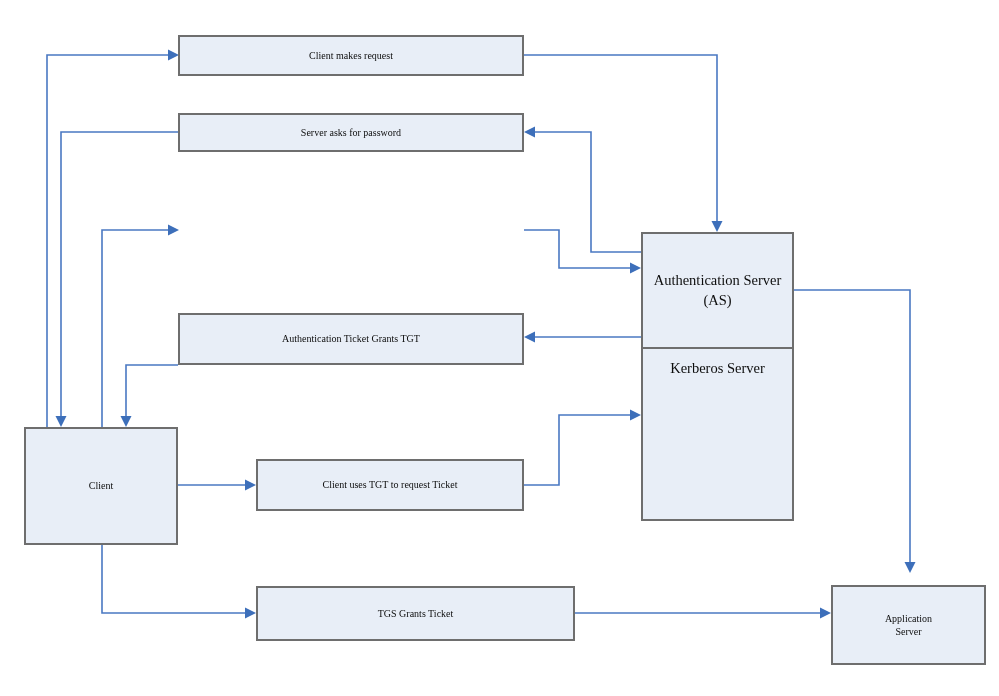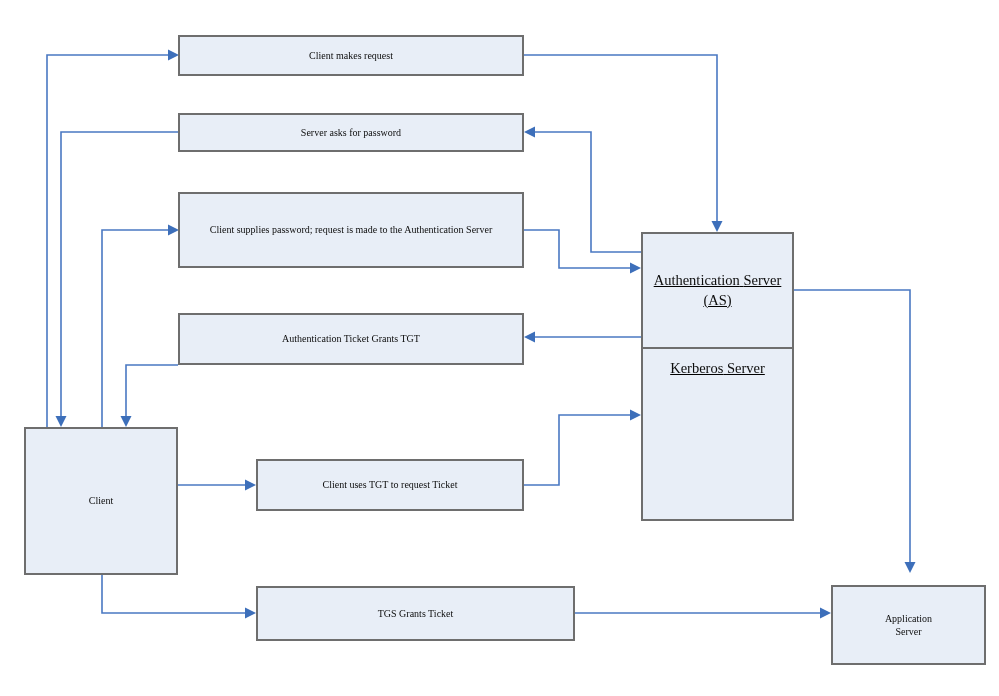--- a/index.html
+++ b/index.html
@@ -21,21 +21,21 @@
   }
   .node span{display:block;}
 
   
   .kerb-stack{
     position:absolute;
     box-sizing:border-box;
     border:2px solid #6e6e6e;
     background:#e8eef7;
     z-index:3;
-    display:flex;flex-direction:column;text-decoration:underline;
+    display:flex;flex-direction:column;
   }
   .kerb-cell{
     box-sizing:border-box;
     background:#e8eef7;
     display:flex;align-items:center;justify-content:center;
     text-align:center;
     color:#0d0d0d;
     font-size:14.5px;
     line-height:1.35;
   }
@@ -121,29 +121,26 @@
   </svg>
 
   <div class="node" style="left:178px;top:35px;width:346px;height:41px;">
     <span>Client makes request</span>
   </div>
 
   <div class="node" style="left:178px;top:113px;width:346px;height:39px;">
     <span>Server asks for password</span>
   </div>
 
-  <div class="node" style="left:178px;top:192px;width:346px;height:76px;">
-    <span>Client supplies password; request is made to the Authentication Server</span>
-  </div>
 
   <div class="node" style="left:178px;top:313px;width:346px;height:52px;">
     <span>Authentication Ticket Grants TGT</span>
   </div>
 
-  <div class="node" style="left:24px;top:427px;width:154px;height:148px;">
+  <div class="node" style="left:24px;top:427px;width:154px;height:118px;">
     <span>Client</span>
   </div>
 
   <div class="node" style="left:256px;top:459px;width:268px;height:52px;">
     <span>Client uses TGT to request Ticket</span>
   </div>
 
   <div class="node" style="left:256px;top:586px;width:319px;height:55px;">
     <span>TGS Grants Ticket</span>
   </div>

